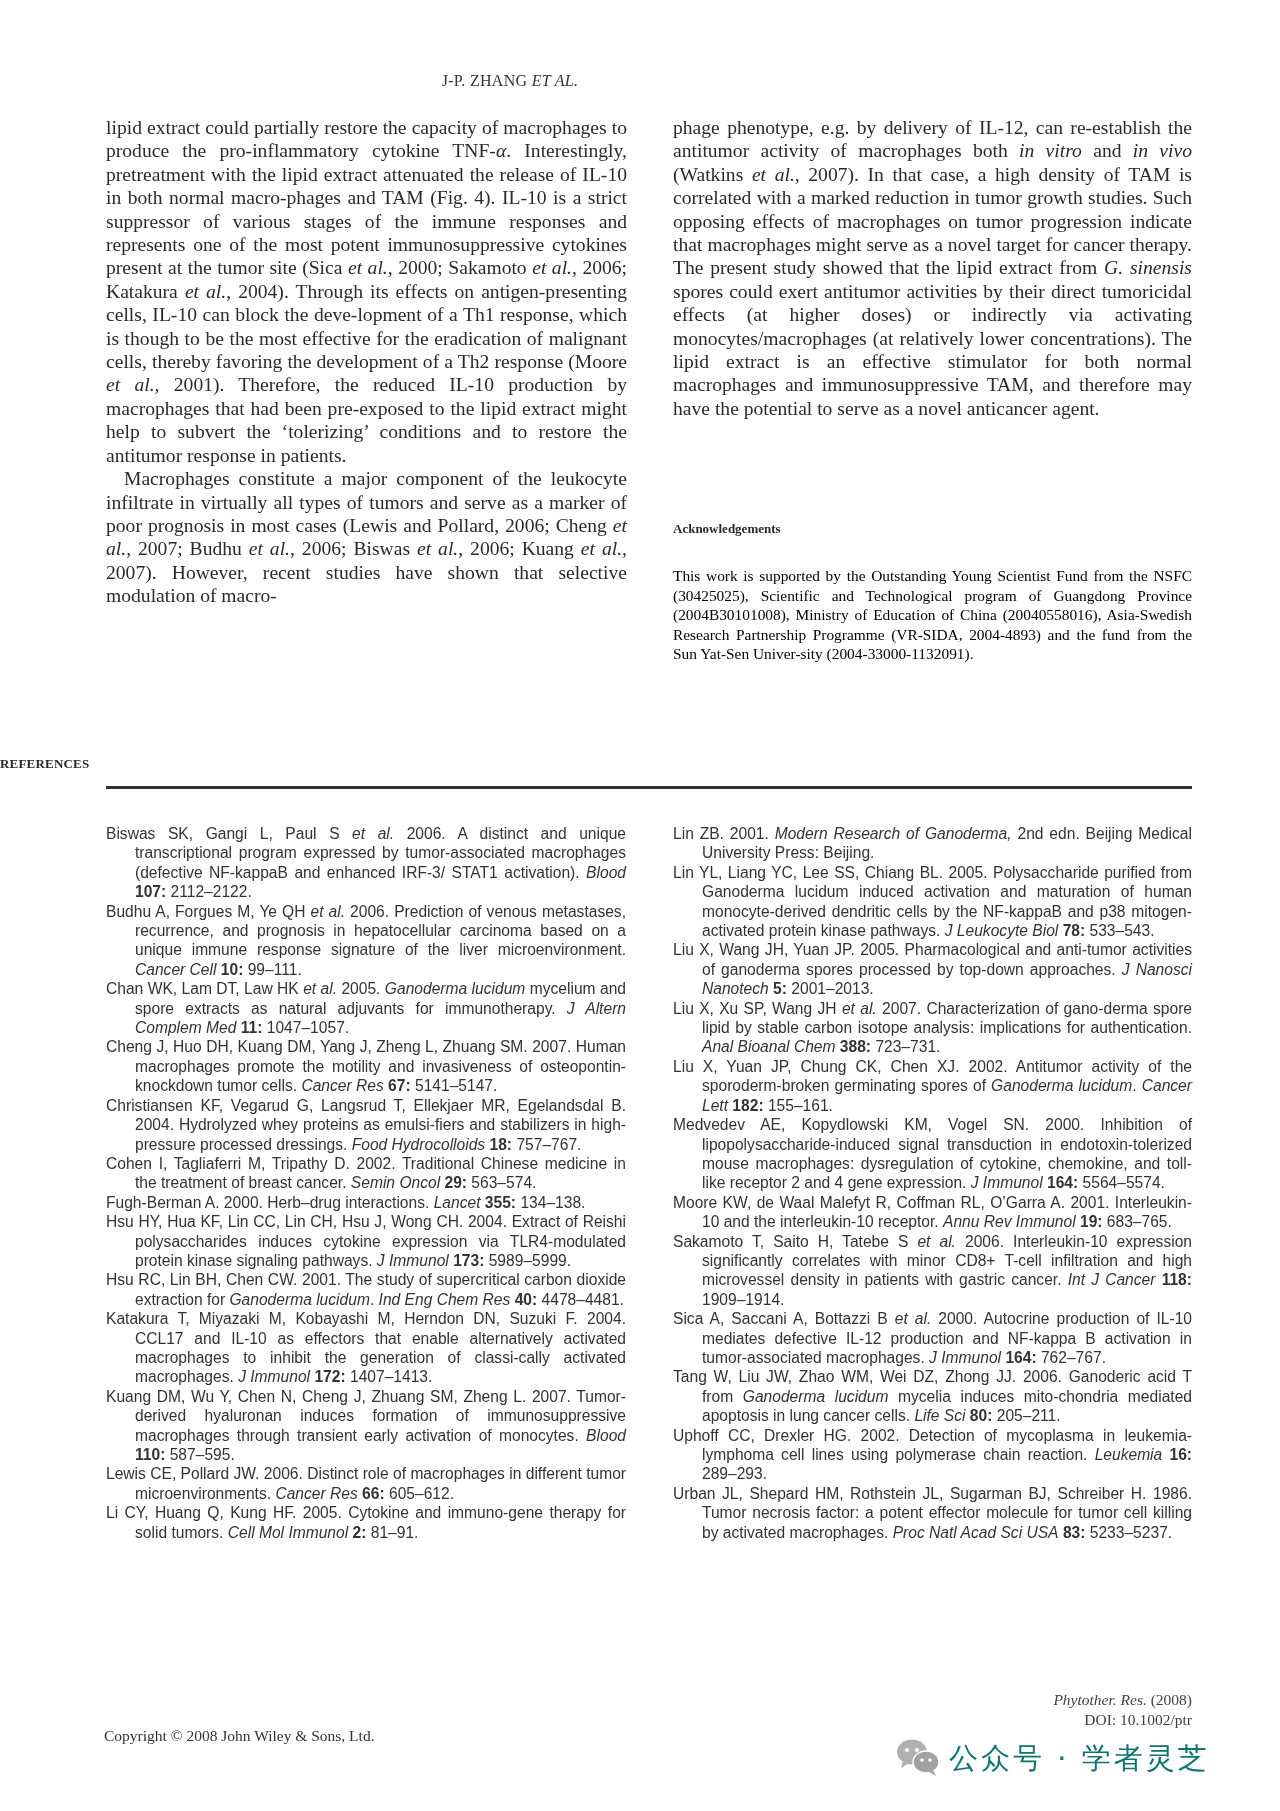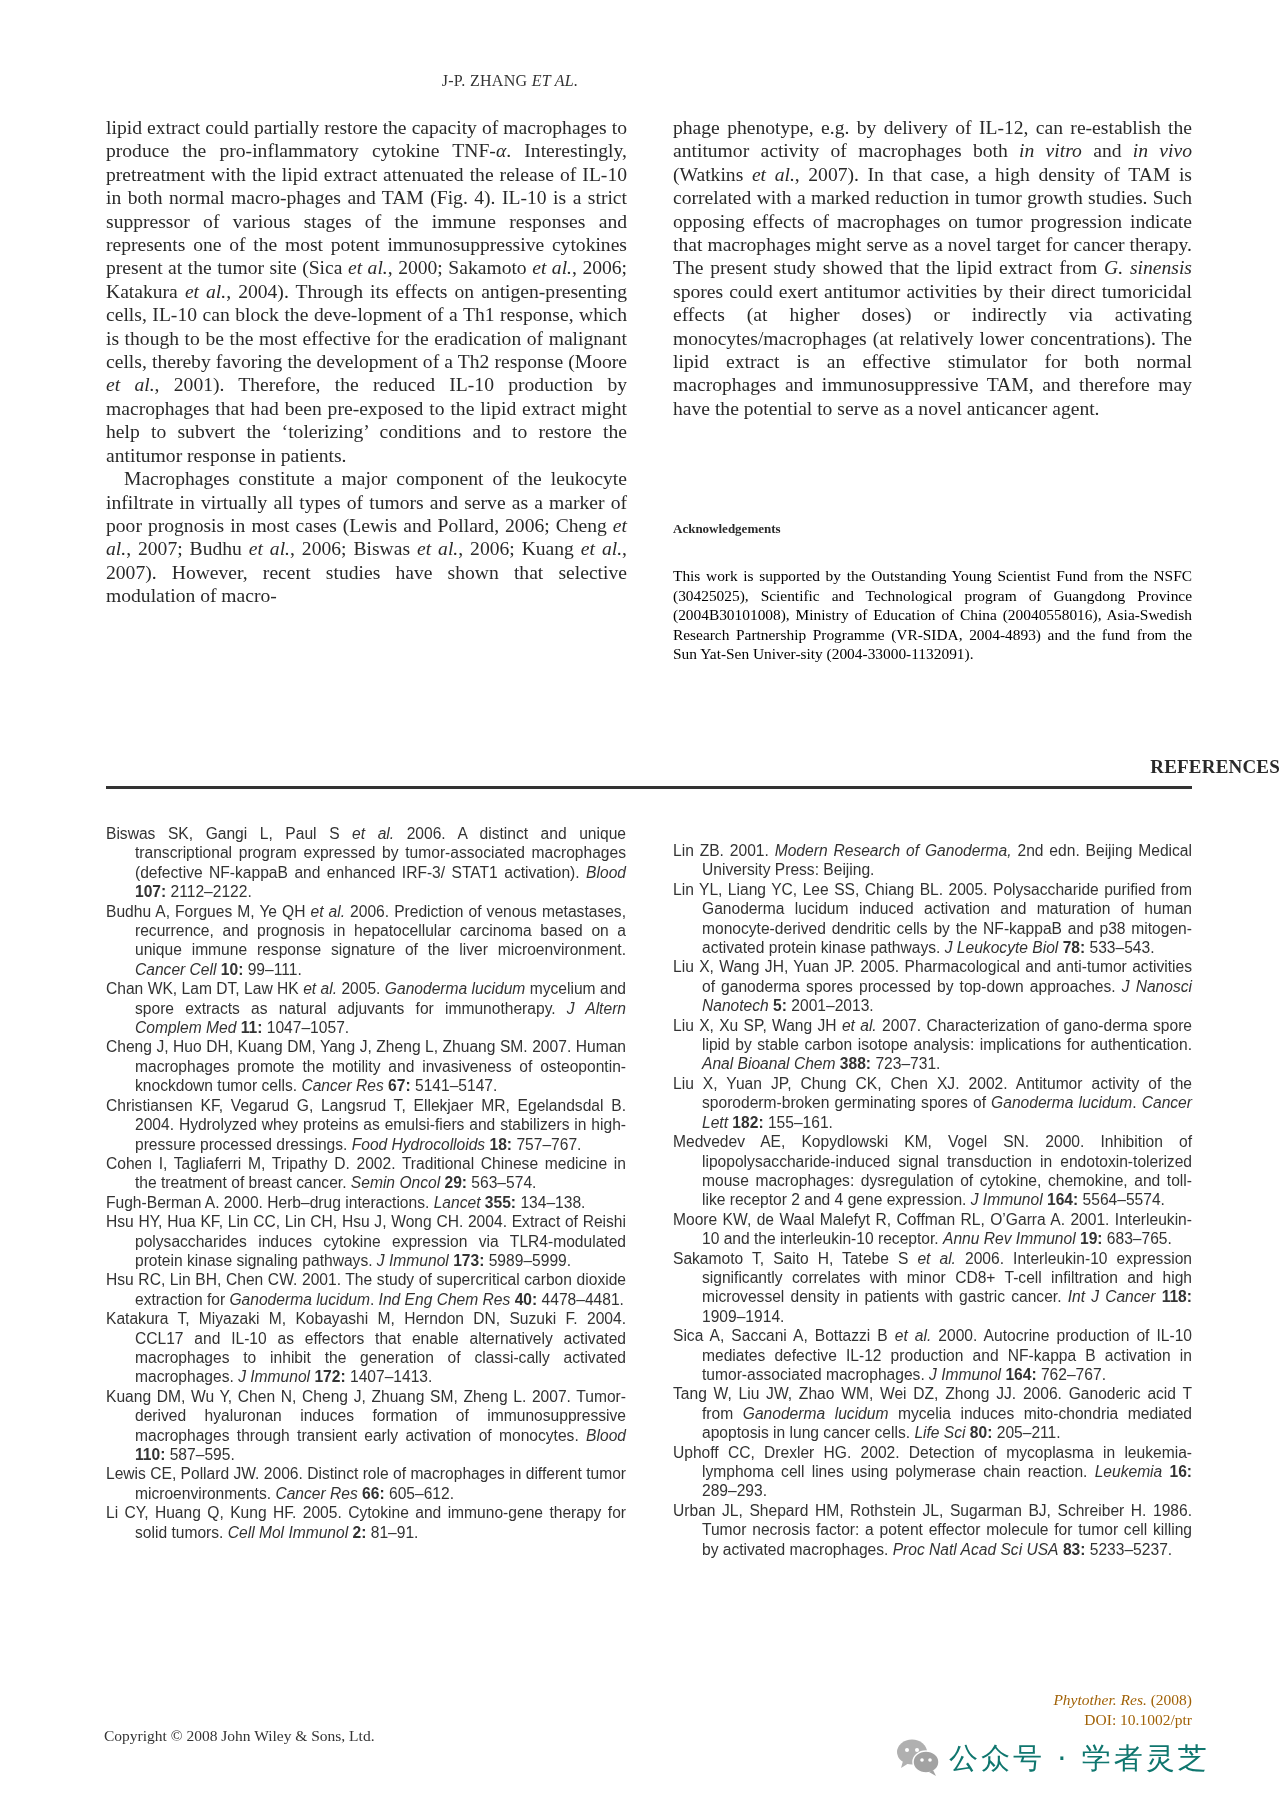--- a/index.html
+++ b/index.html
@@ -12,32 +12,32 @@
   .col { position: absolute; }
   #body-left { left: 106px; top: 116px; width: 521px; }
   #body-right { left: 673px; top: 116px; width: 519px; }
 
   .para { font-size: 19.6px; line-height: 23.4px; text-align: justify; margin: 0; hyphens: manual; }
   .para.indent { text-indent: 18px; }
 
   #ack-heading { position: absolute; left: 673px; top: 521px; font-size: 13px; font-weight: bold; margin: 0; }
   #ack-body { position: absolute; left: 673px; top: 566px; width: 519px; font-size: 15.4px; line-height: 19.6px; text-align: justify; margin: 0; color: #000000; }
 
-  #ref-heading { position: absolute; left: 0; top: 756px; width: 1280px; text-align: right; font-size: 19px; font-weight: bold; letter-spacing: 0.2px; }
+  #ref-heading { position: absolute; left: 0; top: 756px; width: 1280px; text-align: left; font-size: 13px; font-weight: bold; letter-spacing: 0.2px; }
   #ref-rule { position: absolute; left: 106px; top: 786px; width: 1086px; height: 3px; background: #333; }
 
   .refs { position: absolute; top: 824px; font-size: 15.6px; line-height: 19.4px; color: #333; }
   #refs-left { left: 106px; width: 520px; }
-  #refs-right { left: 673px; width: 519px; margin-top: 17px; }
+  #refs-right { left: 673px; width: 519px; }
   .ref { padding-left: 29px; text-indent: -29px; text-align: justify; margin: 0; }
   .ref i { font-style: italic; }
   .ref b { font-weight: bold; }
 
   #footer-left { position: absolute; left: 104px; top: 1690px; font-size: 15.5px; color: #333; margin-top: 37px; }
-  #footer-right { position: absolute; right: 88px; top: 1690px; font-size: 15.5px; text-align: right; line-height: 20px; color: #a16207; }
+  #footer-right { position: absolute; right: 88px; top: 1690px; font-size: 15.5px; text-align: right; line-height: 20px; color: #404040; }
 
   #watermark { position: absolute; left: 895px; top: 1738px; height: 42px; display: flex; align-items: center; color: #a8a8a8; }
   #watermark .wm-text { font-family: "DejaVu Sans", sans-serif; font-size: 29px; letter-spacing: 3px; color: #0f766e; margin-left: 8px; }
 </style>
 </head>
 <body class="serif">
 
 <div id="running-head">
   <span>J-P. ZHANG</span>
   <i>ET AL.</i>

